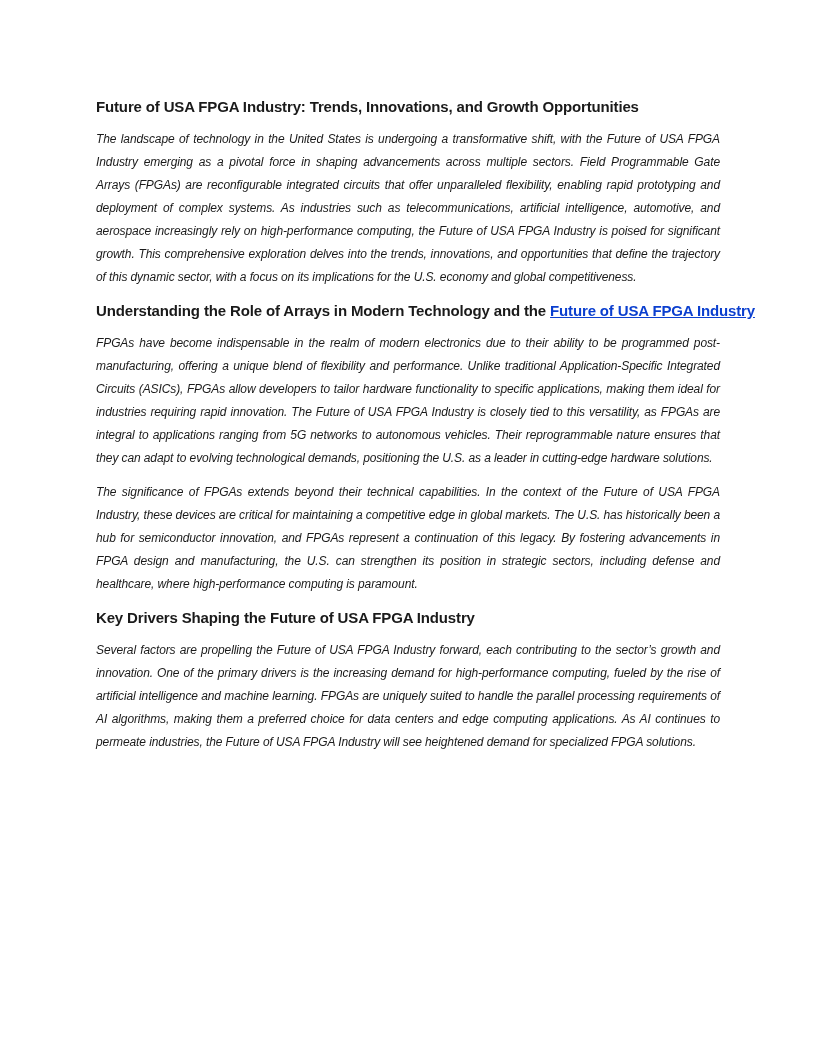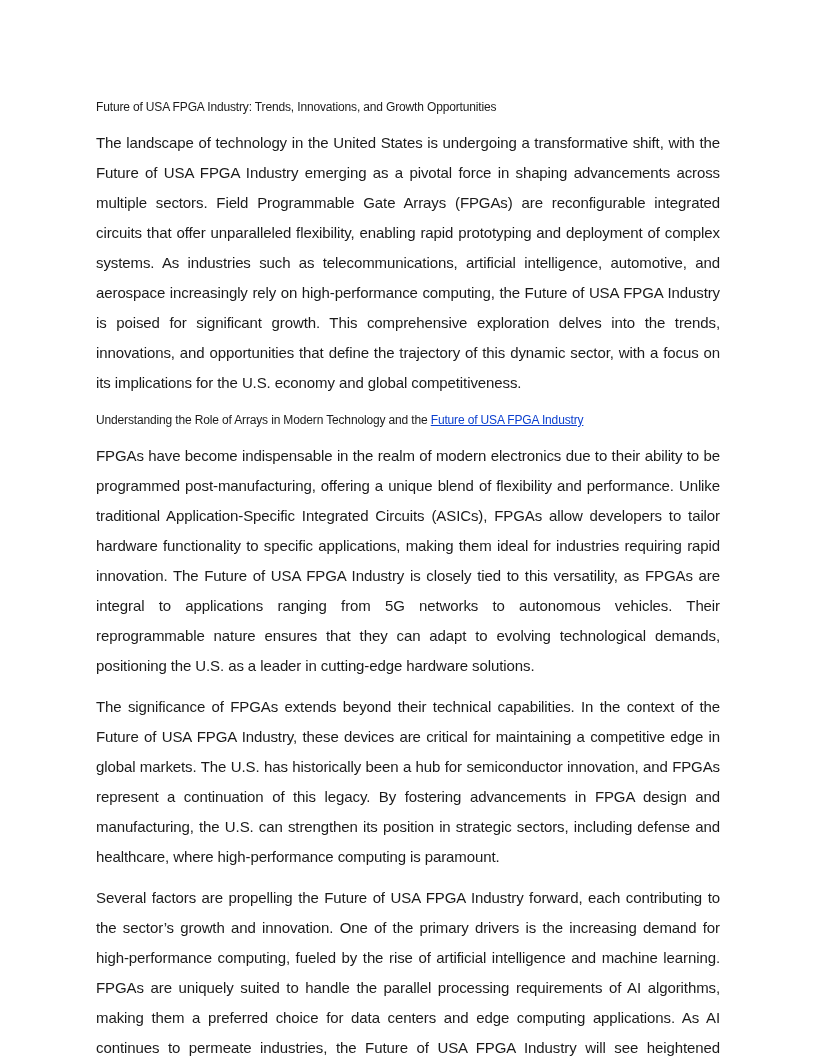--- a/index.html
+++ b/index.html
@@ -15,46 +15,48 @@
       font-family: "Liberation Sans", sans-serif;
       color: #1a1a1a;
     }
     .page {
       position: absolute;
       left: 96px;
       top: 96px;
       width: 624px;
     }
     .heading {
-      font-weight: normal;
-      font-size: 12px;
+      font-weight: bold;
+      font-size: 15px;
       line-height: 22.4px;
       margin: 0 0 10px 0;
       letter-spacing: -0.15px;
       white-space: nowrap;
     }
     .para {
-      font-size: 15px;
-      line-height: 30px;
+      font-size: 12px;
+      line-height: 23px;
       text-align: justify;
       margin: 0 0 10.6px 0;
       letter-spacing: -0.1px;
+      font-style: italic;
     }
     .link {
       color: #0b3fcf;
       text-decoration: underline;
       cursor: pointer;
       text-align: right;
     }
   </style>
 </head>
 <body>
 
 <div class="page">
   <div class="heading">Future of USA FPGA Industry: Trends, Innovations, and Growth Opportunities</div>
   <p class="para">The landscape of technology in the United States is undergoing a transformative shift, with the Future of USA FPGA Industry emerging as a pivotal force in shaping advancements across multiple sectors. Field Programmable Gate Arrays (FPGAs) are reconfigurable integrated circuits that offer unparalleled flexibility, enabling rapid prototyping and deployment of complex systems. As industries such as telecommunications, artificial intelligence, automotive, and aerospace increasingly rely on high-performance computing, the Future of USA FPGA Industry is poised for significant growth. This comprehensive exploration delves into the trends, innovations, and opportunities that define the trajectory of this dynamic sector, with a focus on its implications for the U.S. economy and global competitiveness.</p>
 
   <div class="heading"><span>Understanding the Role of Arrays in Modern Technology and the </span><span class="link">Future of USA FPGA Industry</span></div>
   <p class="para">FPGAs have become indispensable in the realm of modern electronics due to their ability to be programmed post-manufacturing, offering a unique blend of flexibility and performance. Unlike traditional Application-Specific Integrated Circuits (ASICs), FPGAs allow developers to tailor hardware functionality to specific applications, making them ideal for industries requiring rapid innovation. The Future of USA FPGA Industry is closely tied to this versatility, as FPGAs are integral to applications ranging from 5G networks to autonomous vehicles. Their reprogrammable nature ensures that they can adapt to evolving technological demands, positioning the U.S. as a leader in cutting-edge hardware solutions.</p>
   <p class="para">The significance of FPGAs extends beyond their technical capabilities. In the context of the Future of USA FPGA Industry, these devices are critical for maintaining a competitive edge in global markets. The U.S. has historically been a hub for semiconductor innovation, and FPGAs represent a continuation of this legacy. By fostering advancements in FPGA design and manufacturing, the U.S. can strengthen its position in strategic sectors, including defense and healthcare, where high-performance computing is paramount.</p>
 
+  <div class="heading">Key Drivers Shaping the Future of USA FPGA Industry</div>
   <p class="para">Several factors are propelling the Future of USA FPGA Industry forward, each contributing to the sector’s growth and innovation. One of the primary drivers is the increasing demand for high-performance computing, fueled by the rise of artificial intelligence and machine learning. FPGAs are uniquely suited to handle the parallel processing requirements of AI algorithms, making them a preferred choice for data centers and edge computing applications. As AI continues to permeate industries, the Future of USA FPGA Industry will see heightened demand for specialized FPGA solutions.</p>
 </div>
 
 </body></html>

